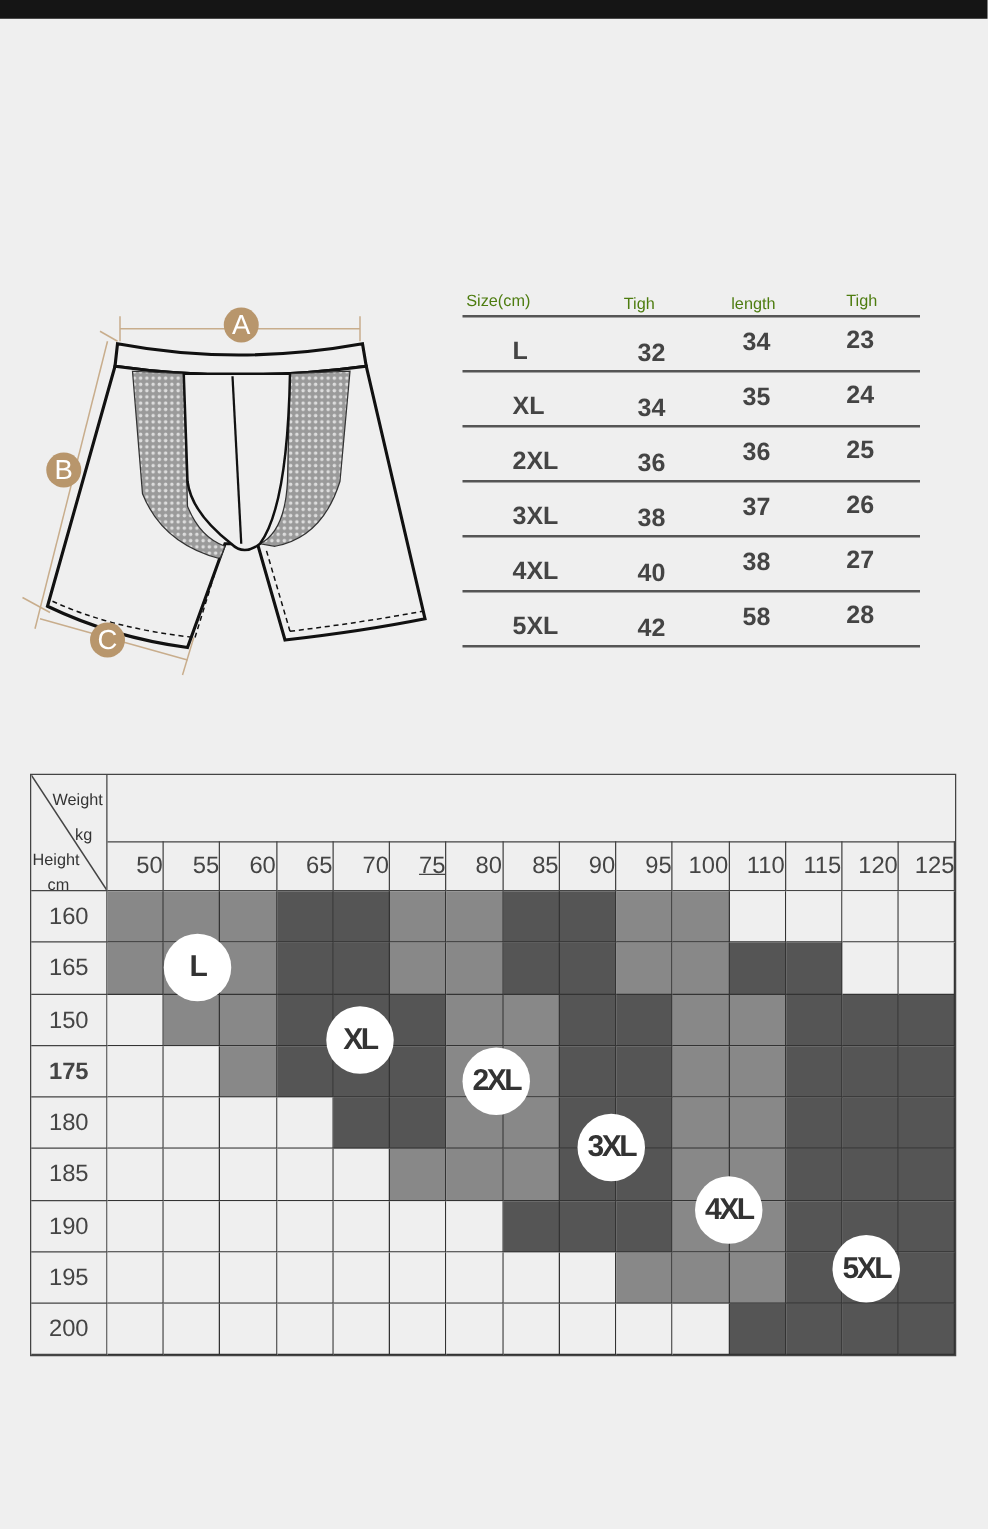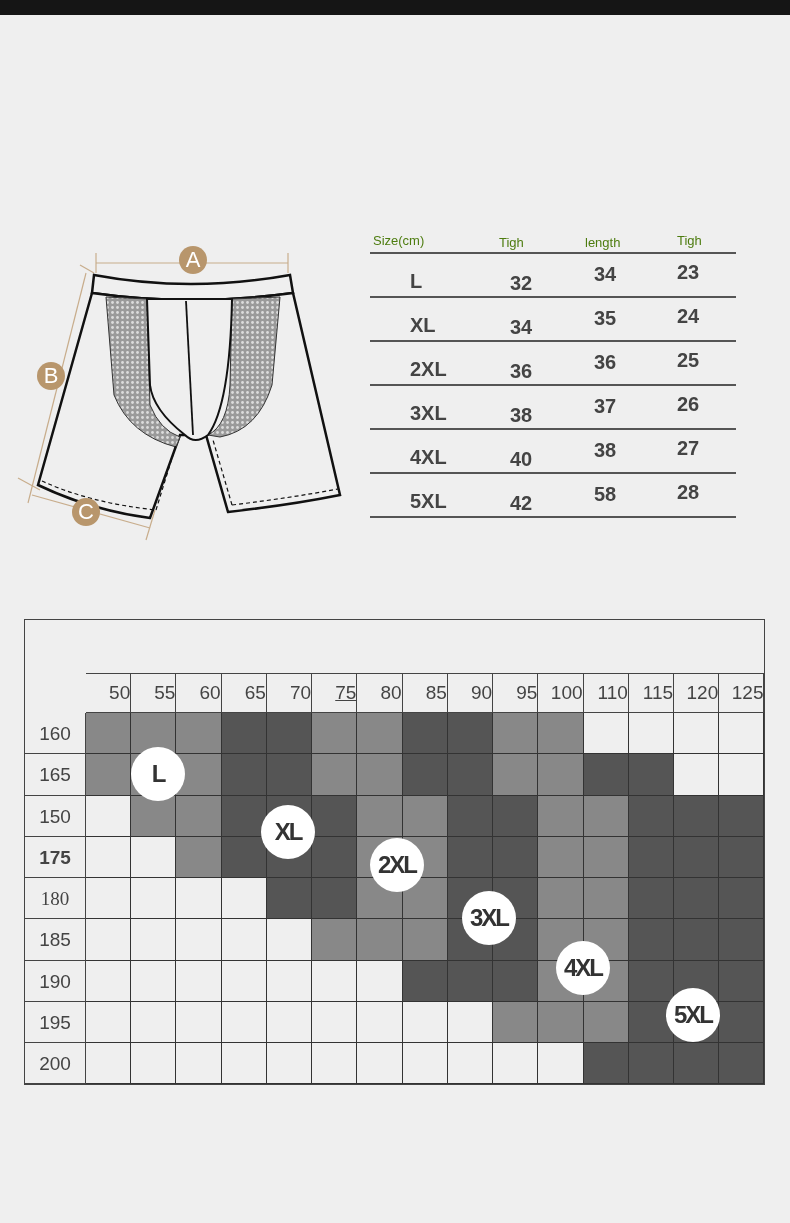--- a/index.html
+++ b/index.html
@@ -111,20 +111,29 @@
       <div class="st-row">
         <span class="sz">5XL</span>
         <span class="v1">42</span>
         <span class="v2">58</span>
         <span class="v3">28</span>
       </div>
     </div>
 </div>
 
 <div class="grid" id="grid">
+  <div class="corner">
+    <svg width="61" height="93">
+        <line x1="0" y1="0" x2="61" y2="93" stroke="#444" stroke-width="1.2"></line>
+      </svg>
+    <span style="left:17px;top:12px">Weight</span>
+    <span style="left:35px;top:40px">kg</span>
+    <span style="left:1px;top:60px">Height</span>
+    <span style="left:13px;top:80px">cm</span>
+  </div>
   <div class="hdr-top"></div>
 <div class="wcell" style="left: 61px; width: 45.2333px;">50</div>
     <div class="wcell" style="left: 106.233px; width: 45.2333px;">55</div>
     <div class="wcell" style="left: 151.467px; width: 45.2333px;">60</div>
     <div class="wcell" style="left: 196.7px; width: 45.2333px;">65</div>
     <div class="wcell" style="left: 241.933px; width: 45.2333px;">70</div>
     <div class="wcell" style="left: 287.167px; width: 45.2333px; text-decoration: underline;">75</div>
     <div class="wcell" style="left: 332.4px; width: 45.2333px;">80</div>
     <div class="wcell" style="left: 377.633px; width: 45.2333px;">85</div>
     <div class="wcell" style="left: 422.867px; width: 45.2333px;">90</div>
@@ -191,21 +200,21 @@
     <div class="cell D" style="left: 287.167px; top: 216.833px; width: 45.2333px; height: 41.2778px;"></div>
     <div class="cell M" style="left: 332.4px; top: 216.833px; width: 45.2333px; height: 41.2778px;"></div>
     <div class="cell M" style="left: 377.633px; top: 216.833px; width: 45.2333px; height: 41.2778px;"></div>
     <div class="cell D" style="left: 422.867px; top: 216.833px; width: 45.2333px; height: 41.2778px;"></div>
     <div class="cell D" style="left: 468.1px; top: 216.833px; width: 45.2333px; height: 41.2778px;"></div>
     <div class="cell M" style="left: 513.333px; top: 216.833px; width: 45.2333px; height: 41.2778px;"></div>
     <div class="cell M" style="left: 558.567px; top: 216.833px; width: 45.2333px; height: 41.2778px;"></div>
     <div class="cell D" style="left: 603.8px; top: 216.833px; width: 45.2333px; height: 41.2778px;"></div>
     <div class="cell D" style="left: 649.033px; top: 216.833px; width: 45.2333px; height: 41.2778px;"></div>
     <div class="cell D" style="left: 694.267px; top: 216.833px; width: 45.2333px; height: 41.2778px;"></div>
-    <div class="hcell" style="top: 258.111px; height: 41.2778px; line-height: 41.2778px; font-family: Liberation Serif, serif;">180</div>
+    <div class="hcell" style="top: 258.111px; height: 41.2778px; line-height: 41.2778px;">180</div>
     <div class="cell W" style="left: 61px; top: 258.111px; width: 45.2333px; height: 41.2778px;"></div>
     <div class="cell W" style="left: 106.233px; top: 258.111px; width: 45.2333px; height: 41.2778px;"></div>
     <div class="cell W" style="left: 151.467px; top: 258.111px; width: 45.2333px; height: 41.2778px;"></div>
     <div class="cell W" style="left: 196.7px; top: 258.111px; width: 45.2333px; height: 41.2778px;"></div>
     <div class="cell D" style="left: 241.933px; top: 258.111px; width: 45.2333px; height: 41.2778px;"></div>
     <div class="cell D" style="left: 287.167px; top: 258.111px; width: 45.2333px; height: 41.2778px;"></div>
     <div class="cell M" style="left: 332.4px; top: 258.111px; width: 45.2333px; height: 41.2778px;"></div>
     <div class="cell M" style="left: 377.633px; top: 258.111px; width: 45.2333px; height: 41.2778px;"></div>
     <div class="cell D" style="left: 422.867px; top: 258.111px; width: 45.2333px; height: 41.2778px;"></div>
     <div class="cell D" style="left: 468.1px; top: 258.111px; width: 45.2333px; height: 41.2778px;"></div>

